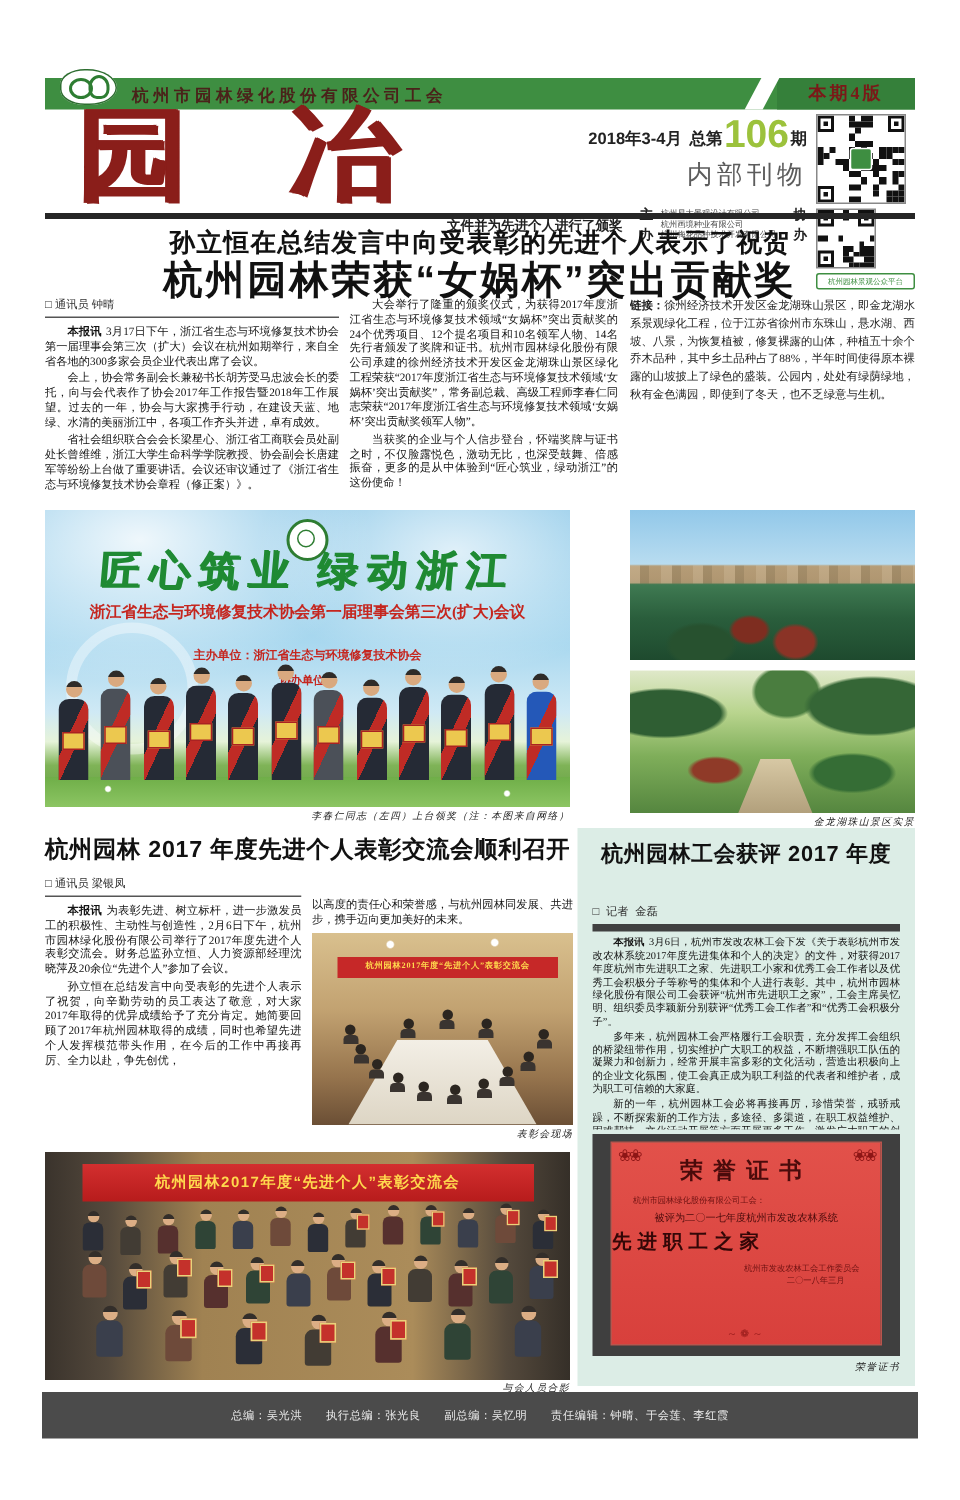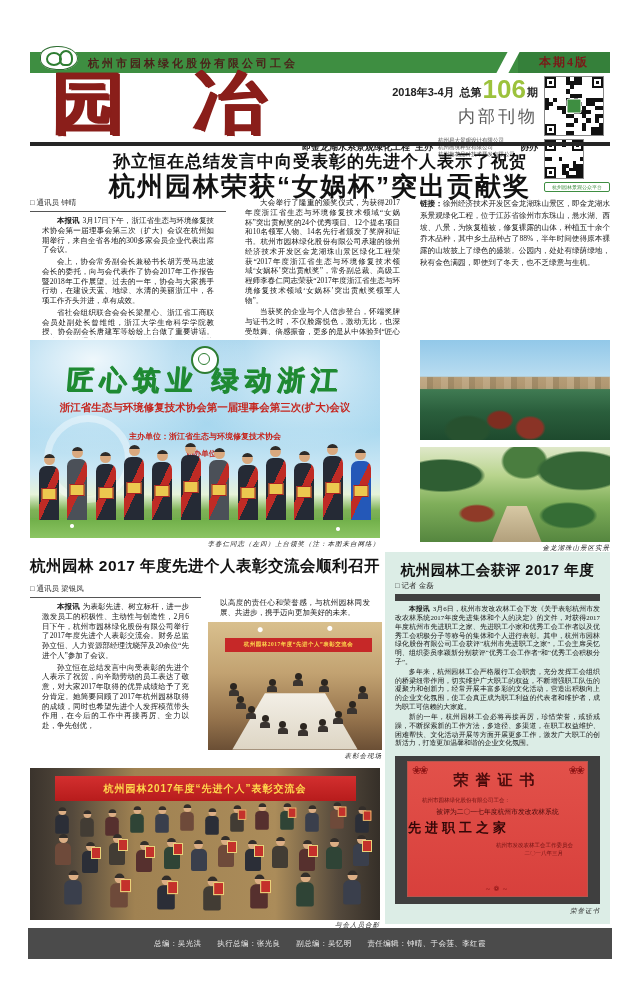--- a/index.html
+++ b/index.html
@@ -49,21 +49,21 @@
           font-family:"Liberation Sans",sans-serif;font-weight:bold;font-size:17px;color:#111;letter-spacing:1px;}
   .headline1{position:absolute;left:30px;top:169px;width:580px;text-align:center;
           font-family:"Liberation Sans",sans-serif;font-weight:bold;font-size:26px;color:#111;letter-spacing:2px;}
   .byline{font-family:"Liberation Sans",sans-serif;font-size:7.5px;color:#333;
           border-bottom:1px solid #555;padding-bottom:3px;margin-bottom:4px;}
   .col{position:absolute;top:198px;height:140px;overflow:hidden;}
   .col1{left:30px;width:196px;}
   .col2{left:233px;width:179px;}
   .col3{left:420px;width:190px;}
   .bodytext{font-size:7.5px;line-height:1.3;text-align:justify;color:#141414;}
-  .bodytext p{margin:0 12px 2px;text-indent:2em;}
+  .bodytext p{margin:0 0 2px;text-indent:2em;}
   .lead{font-weight:bold;margin-right:3px;}
   .linknote{font-size:7.6px;line-height:1.55;text-align:justify;color:#222;}
   .linknote .lbl{font-weight:bold;}
 
   .photo-caption{font-size:6.5px;color:#222;text-align:right;letter-spacing:1px;font-style:italic;}
 
   
   .photo-award{position:absolute;left:30px;top:340px;width:350px;height:198px;overflow:hidden;
     background:
       radial-gradient(ellipse at 18% 10%, rgba(255,255,255,.85), transparent 38%),
@@ -146,22 +146,22 @@
   .gp-h{width:9px;height:9px;border-radius:50%;background:linear-gradient(#332e2a 0 42%,#dcae85 42%);}
   .gp-b{width:16px;height:22px;border-radius:5px 5px 2px 2px;position:relative;}
   .gp-c{position:absolute;width:8px;height:10px;background:#c4312b;border:1px solid #e9d27a;top:-4px;right:-3px;}
   .cap-group{position:absolute;left:30px;top:921px;width:350px;}
 
   
   .a3box{position:absolute;left:385px;top:552px;width:225px;height:372px;background:#dcede6;
          box-sizing:border-box;padding:8px 10px;display:flex;flex-direction:column;}
   .a3h{font-family:"Liberation Sans",sans-serif;font-weight:bold;font-size:14.5px;color:#111;
        text-align:center;line-height:1.45;letter-spacing:.5px;}
-  .a3byline{font-family:Liberation Sans, sans-serif;font-size:7.5px;color:#333;border-bottom:7px solid #404040;
-            padding-bottom:3px;margin:0 0 4px;}
+  .a3byline{font-family:Liberation Mono, monospace;font-size:7.5px;color:#333;border-bottom:5px solid #404040;
+            padding-bottom:3px;margin:22px 0 4px;}
   .a3text{flex:1;overflow:hidden;font-size:6.9px;line-height:1.28;text-align:justify;color:#141414;}
   .a3text p{margin:0 0 1px;text-indent:2em;}
   .cert-photo{flex:none;height:148px;background:#3f3f3f;padding:5px 12px 9px;box-sizing:border-box;margin-top:3px;}
   .cert{position:relative;height:100%;background:linear-gradient(#e2514a,#d8403c);border:1px solid #b8554d;overflow:hidden;}
   .cert .fl{position:absolute;font-size:11px;color:#8e1616;letter-spacing:-2px;}
   .fl-tl{left:4px;top:2px;} .fl-tr{right:4px;top:2px;}
   .cert-title{margin-top:9px;text-align:center;font-size:15px;font-weight:bold;color:#4a0b0b;letter-spacing:7px;}
   .cert-to{margin:7px 0 0 14px;font-size:5.5px;color:#6e1212;}
   .cert-body{margin-top:3px;text-align:center;font-size:6.8px;color:#4a0b0b;}
   .cert-award{margin-top:2px;text-align:left;font-size:13px;font-weight:bold;color:#330707;letter-spacing:4px;}
@@ -193,21 +193,21 @@
   <div class="mast-info">
     <div class="issue-line">
       <span>2018年3-4月</span>
       <span style="width:5px"></span>
       <span>总第</span>
       <span class="issue-no">106</span>
       <span>期</span>
     </div>
     <div class="pub-type">内部刊物</div>
     <div class="pub-row">
-      <span class="publisher">即金龙湖水系景观绿化工程</span>
+      <span class="publisher">文件并为先进个人进行了颁奖</span>
       <span class="pub-role">主办</span>
       <span class="co-col">
         <span>杭州易大景观设计有限公司</span>
         <span>杭州画境种业有限公司</span>
         <span>杭州梅花品种技术开发有限公司</span>
       </span>
       <span class="pub-role">协办</span>
     </div>
   </div>
   <div class="qr-block">

